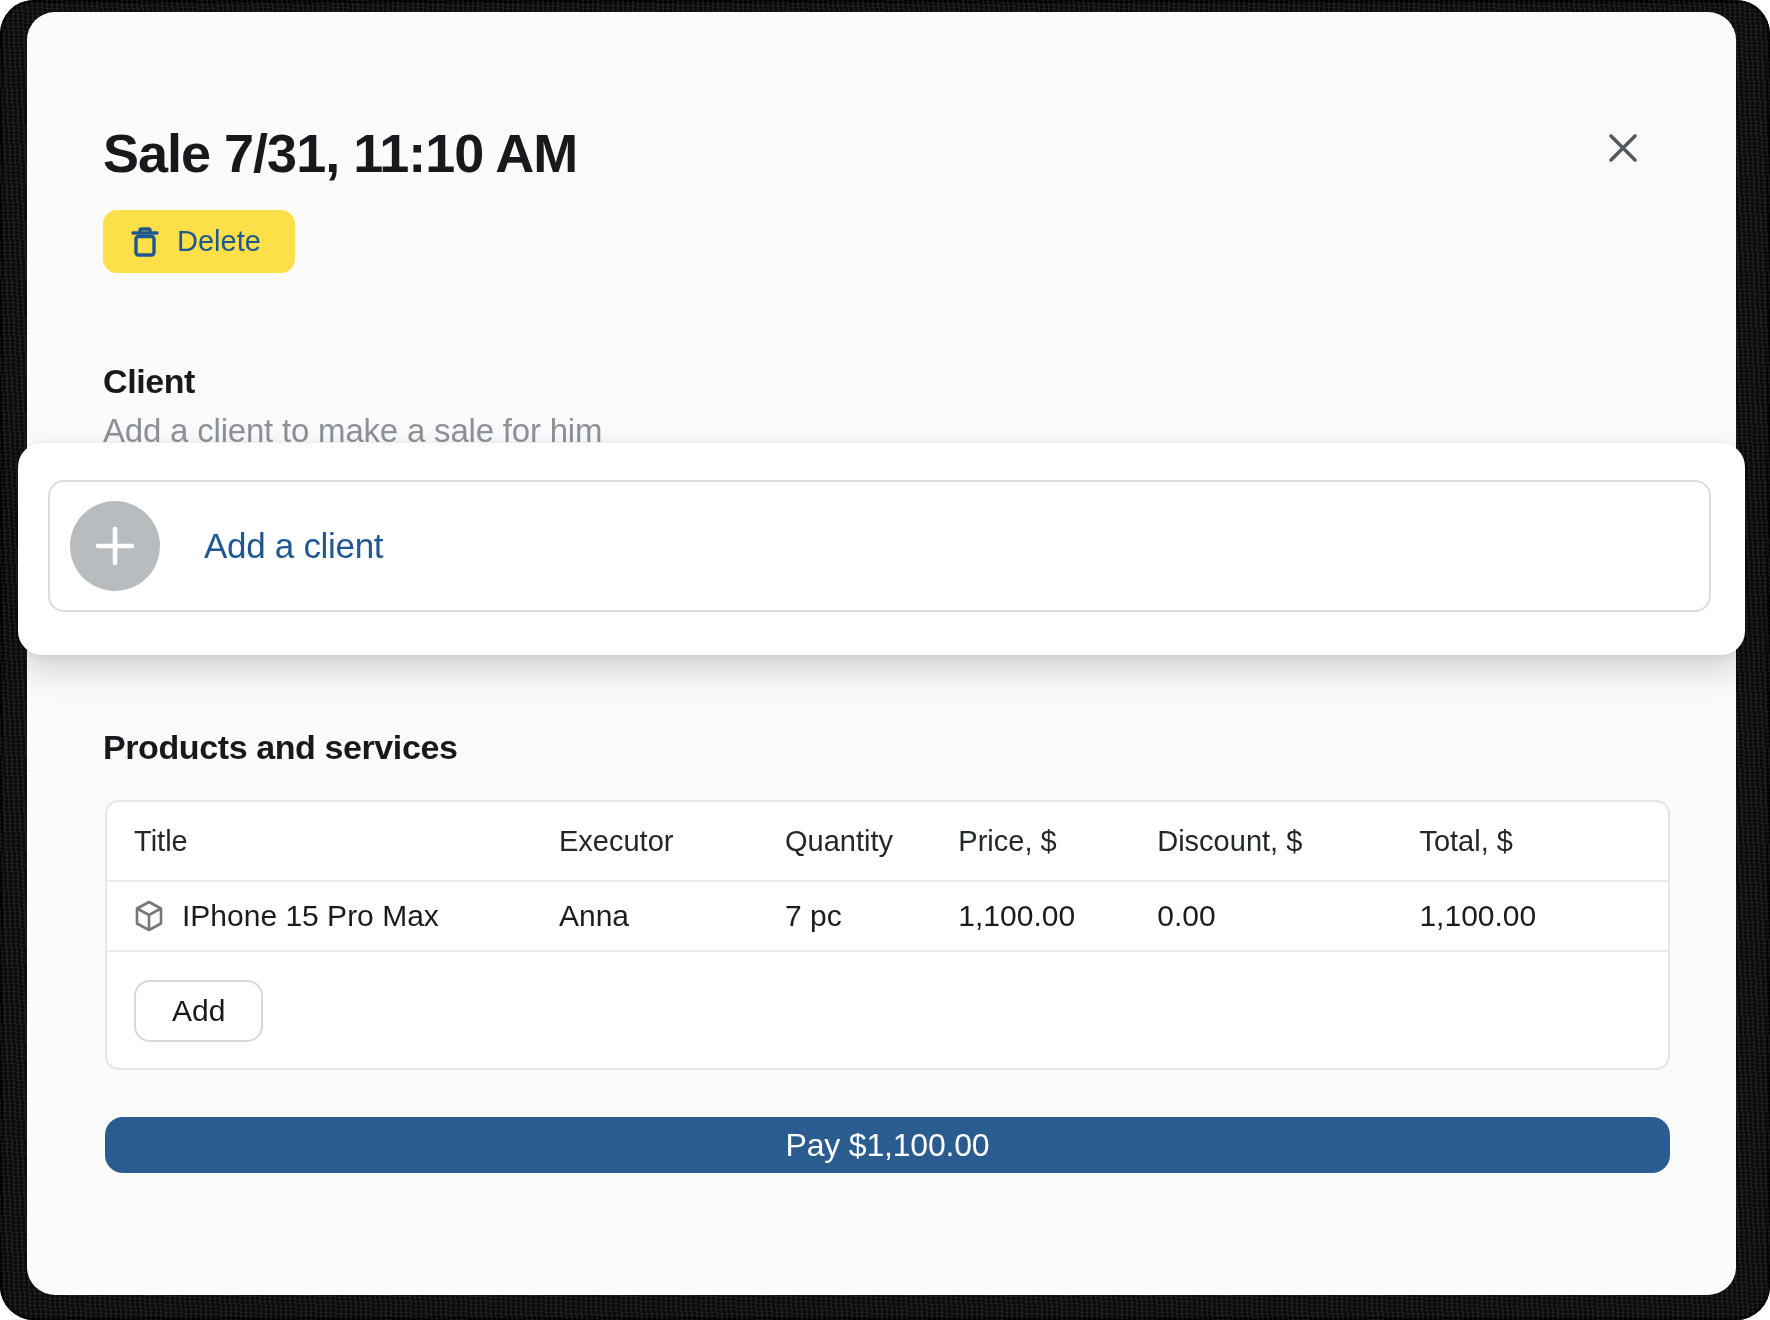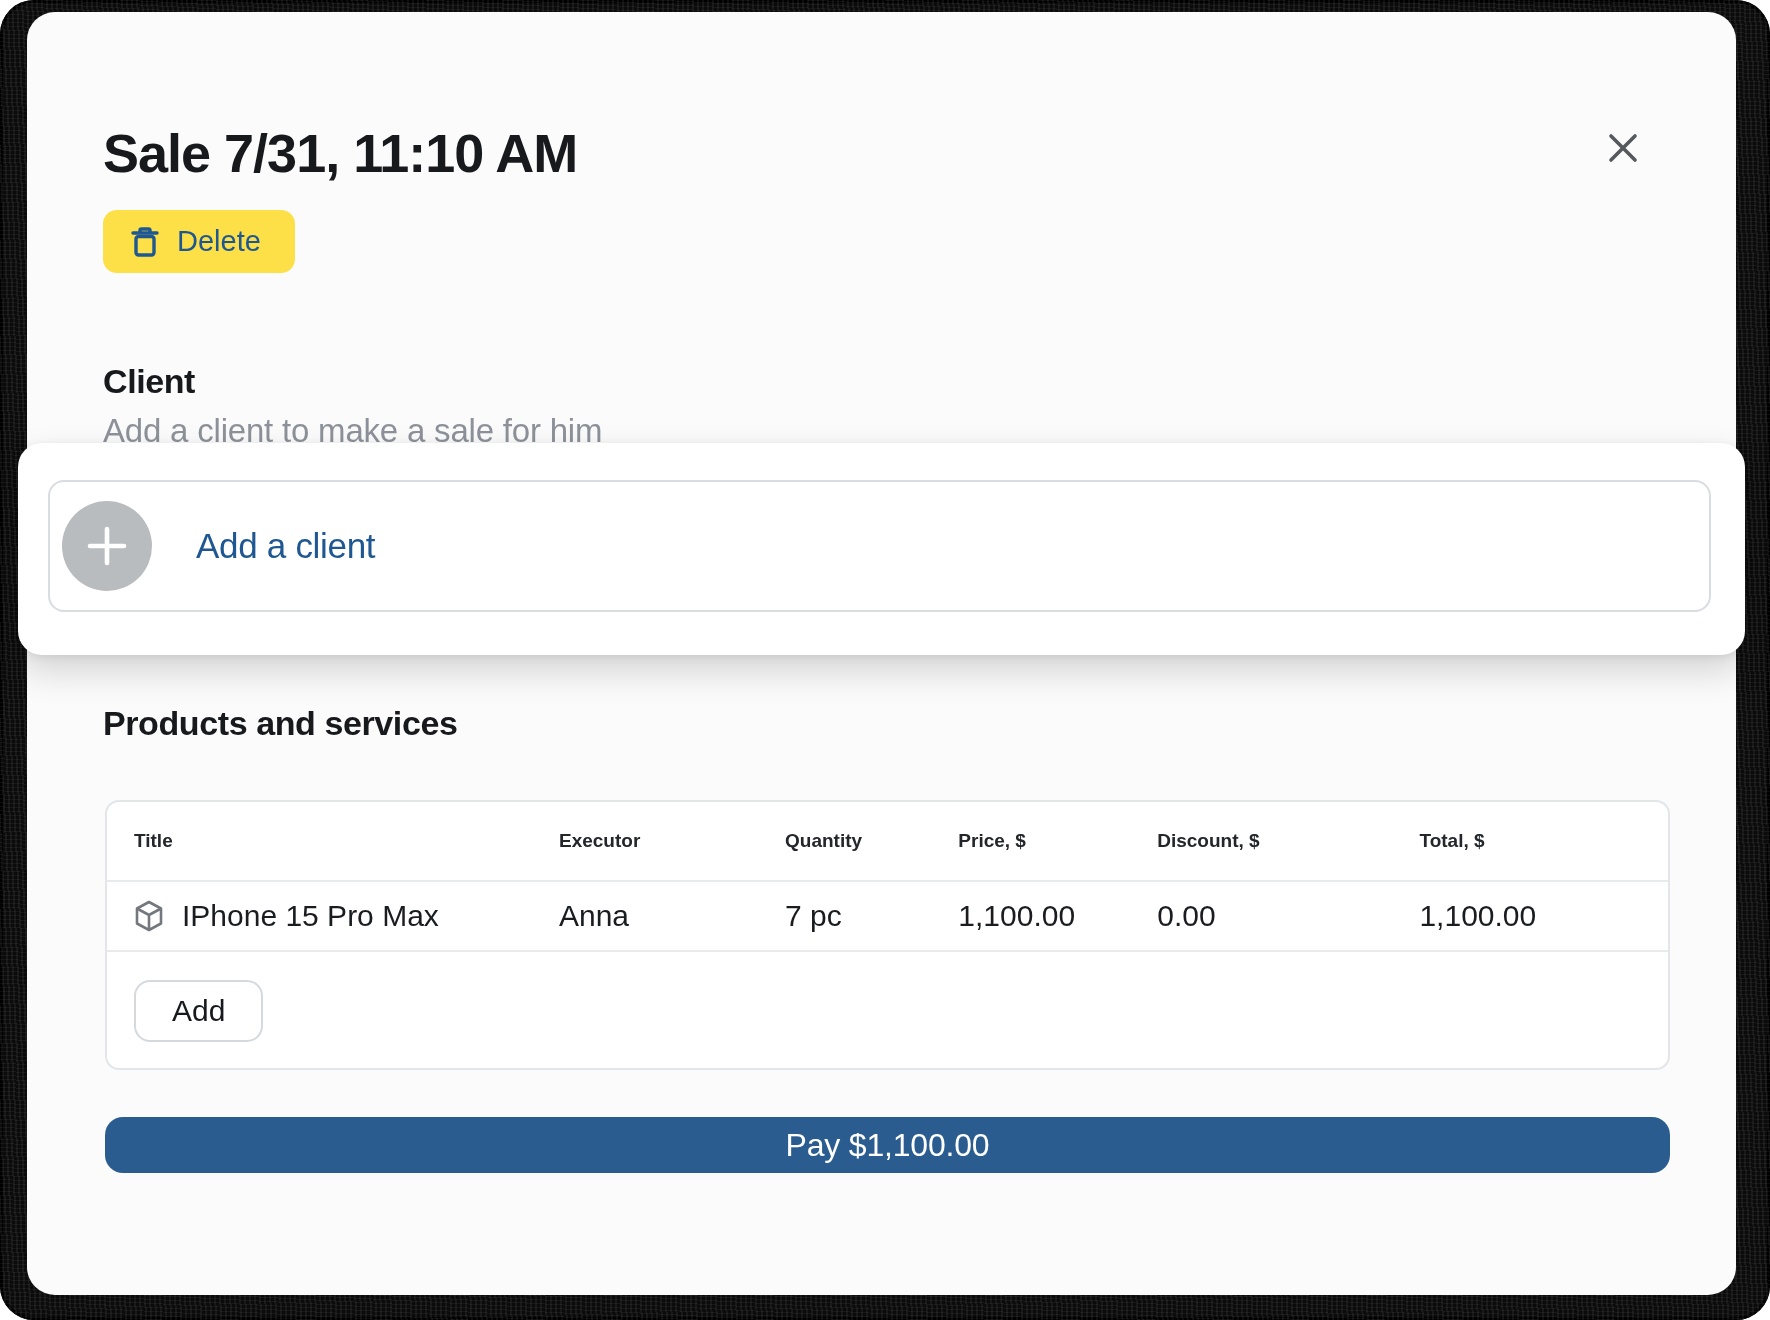--- a/index.html
+++ b/index.html
@@ -55,46 +55,46 @@
 
   
   .spotlight{
     position:absolute;left:-9px;top:431px;width:1727px;height:212px;
     background:#ffffff;border-radius:24px;
     box-shadow:0 16px 36px rgba(0,0,0,0.16), 0 2px 8px rgba(0,0,0,0.08);
   }
   .add-client-box{
     position:absolute;left:30px;top:37px;width:1663px;height:132px;
     background:#ffffff;border:2px solid #d9dce0;border-radius:16px;
-    display:flex;align-items:center;gap:44px;padding:0 0 0 12px;
+    display:flex;align-items:center;gap:44px;padding:0 0 0 20px;
     box-sizing:border-box;cursor:pointer;
   }
   .plus-circle{
     width:90px;height:90px;border-radius:50%;
     background:#b9bcbf;flex:0 0 auto;
     display:flex;align-items:center;justify-content:center;
   }
   .add-client-label{
     font-size:35px;font-weight:500;color:var(--accent-blue,#1d5b9e);letter-spacing:-0.3px;
   }
 
-  .products-heading{position:absolute;left:76px;top:692px;}
+  .products-heading{position:absolute;left:76px;top:716px;}
 
   .table-card{
     position:absolute;left:78px;top:788px;width:1565px;height:270px;
     background:#ffffff;border:2px solid #e3e5e9;border-radius:14px;
     box-sizing:border-box;
   }
   .t-grid{
     display:grid;
     grid-template-columns:28.2% 15% 11.5% 13.2% 17.4% 14.7%;
     align-items:center;
   }
   .t-header{height:78px;padding:0 27px;border-bottom:2px solid #e8eaed;}
-  .t-header .cell{font-size:19px;font-weight:700;color:#23262a;}
+  .t-header .cell{font-size:29px;font-weight:400;color:#23262a;}
   .t-row{height:68px;padding:0 27px;border-bottom:2px solid #e8eaed;cursor:pointer;}
   .t-row .cell{font-size:30px;font-weight:400;color:#1a1c1f;}
   .cell{white-space:nowrap;overflow:hidden;}
   .cell.right{text-align:left;}
   .cell.title-cell{display:flex;align-items:center;gap:18px;}
   .t-footer{height:118px;display:flex;align-items:center;padding:0 27px;}
   .add-btn{
     height:62px;padding:4px 36px;background:#ffffff;
     border:2px solid #d5d8dc;border-radius:16px;cursor:pointer;
     font-family:"Liberation Sans", sans-serif;

